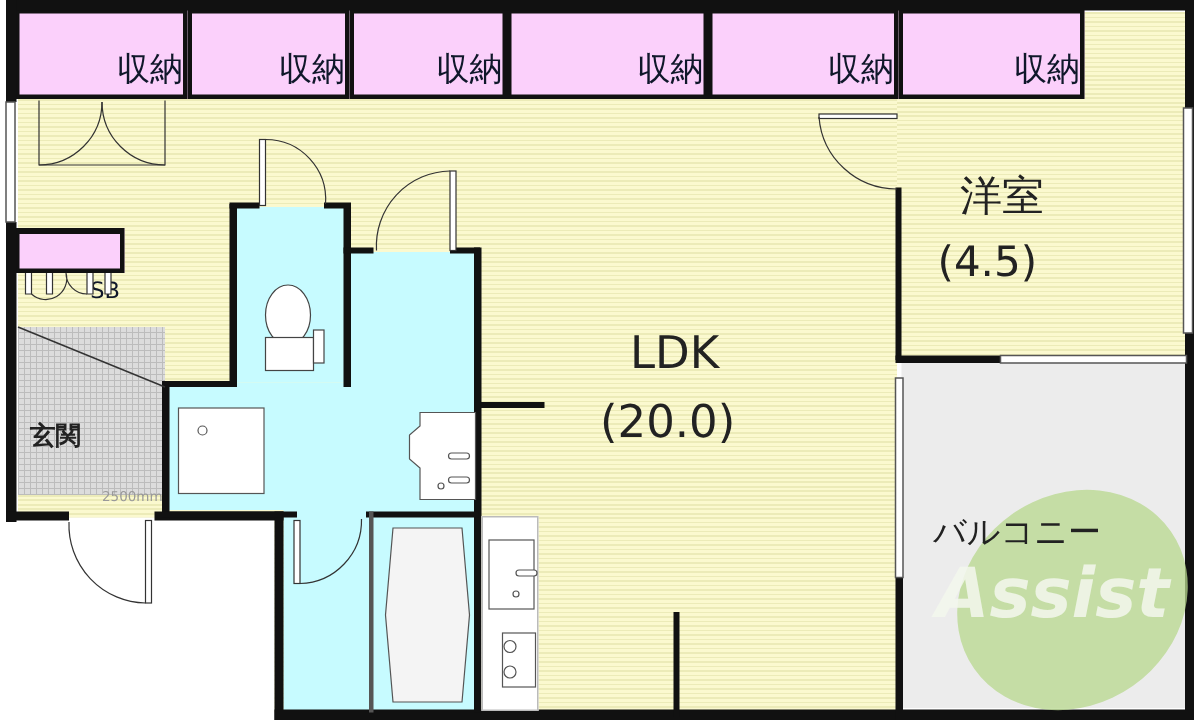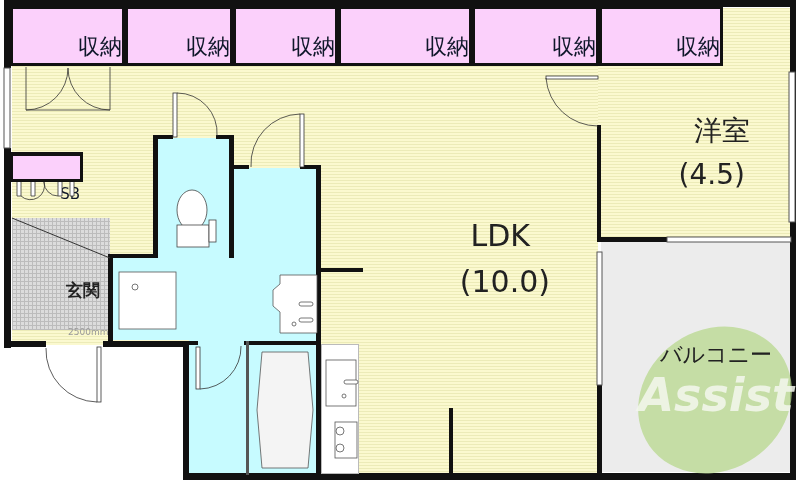--- a/index.html
+++ b/index.html
@@ -4,21 +4,21 @@
 <style>
   html,body{margin:0;padding:0;background:#fff;}
   body{width:800px;height:480px;position:relative;overflow:hidden;font-family:"DejaVu Sans","Liberation Sans",sans-serif;}
   .abs{position:absolute;box-sizing:border-box;}
   .floor{background-color:#fbf9cf;background-image:repeating-linear-gradient(0deg,#ecebb8 0px,#ecebb8 1px,transparent 1px,transparent 3px);}
   .wet{background:#c7fbff;}
   .closet{background:#fbd0fb;border:3px solid #111;}
   .grid{background-color:#dcdcdc;background-image:repeating-linear-gradient(0deg,#bcbcbc 0 1px,transparent 1px 4px),repeating-linear-gradient(90deg,#bcbcbc 0 1px,transparent 1px 4px);}
   .balc{background:#ececec;}
   .wall{background:#111;}
-  .lbl{font-family:"DejaVu Sans",sans-serif;color:#222;text-align:right;white-space:nowrap;}
+  .lbl{font-family:"DejaVu Sans",sans-serif;color:#222;text-align:left;white-space:nowrap;}
   .closet-label{font-size:22px;line-height:1;position:absolute;left:0;right:0;top:50%;transform:translateY(-50%);text-align:right;color:#0f172a;margin-top:11px;}
   svg{position:absolute;left:0;top:0;}
 </style>
 </head>
 <body>
 
 <div class="abs floor" style="left:12px;top:65px;width:586px;height:410px;"></div>
 <div class="abs floor" style="left:598px;top:8px;width:192px;height:232px;"></div>
 <div class="abs balc" style="left:601px;top:240px;width:190px;height:232px;"></div>
 <div class="abs grid" style="left:12px;top:218px;width:98px;height:112px;"></div>
@@ -148,17 +148,17 @@
   </g>
 
   <g opacity="0.75">
     <ellipse cx="715" cy="400" rx="80" ry="70" fill="#b8d98e" transform="rotate(-35 715 400)"></ellipse>
   </g>
 </svg>
 
 <div class="abs lbl" style="left:640px;top:112px;width:110px;font-size:28px;">洋室</div>
 <div class="abs lbl" style="left:625px;top:158px;width:120px;font-size:28px;">(4.5)</div>
 <div class="abs lbl" style="left:420px;top:218px;width:110px;font-size:30px;">LDK</div>
-<div class="abs lbl" style="left:400px;top:264px;width:150px;font-size:30px;">(10.0)</div>
+<div class="abs lbl" style="left:400px;top:264px;width:150px;font-size:30px;">(20.0)</div>
 <div class="abs lbl" style="left:20px;top:279px;width:80px;font-size:17px;font-weight:bold;">玄関</div>
 <div class="abs lbl" style="left:622px;top:340px;width:150px;font-size:22px;">バルコニー</div>
 <div class="abs lbl" style="left:68px;top:327px;width:50px;font-size:9px;color:#999;text-align:left;overflow:hidden;">2500mm</div>
 <div class="abs lbl" style="left:624px;top:368px;width:170px;font-size:46px;font-weight:bold;font-style:italic;color:#f4f8ee;opacity:0.85;">Assist</div>
 
 </body></html>

